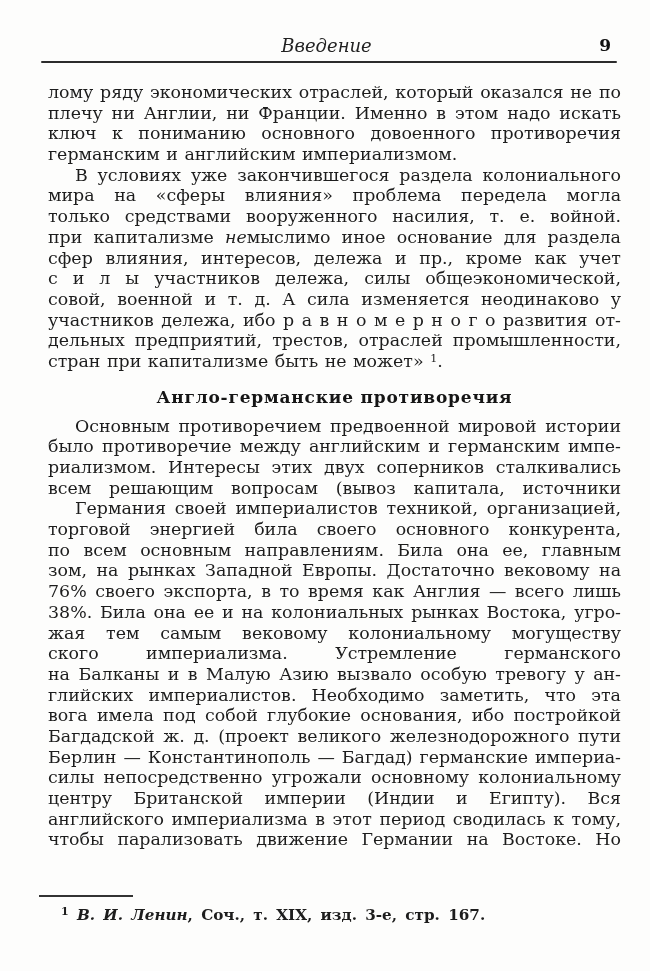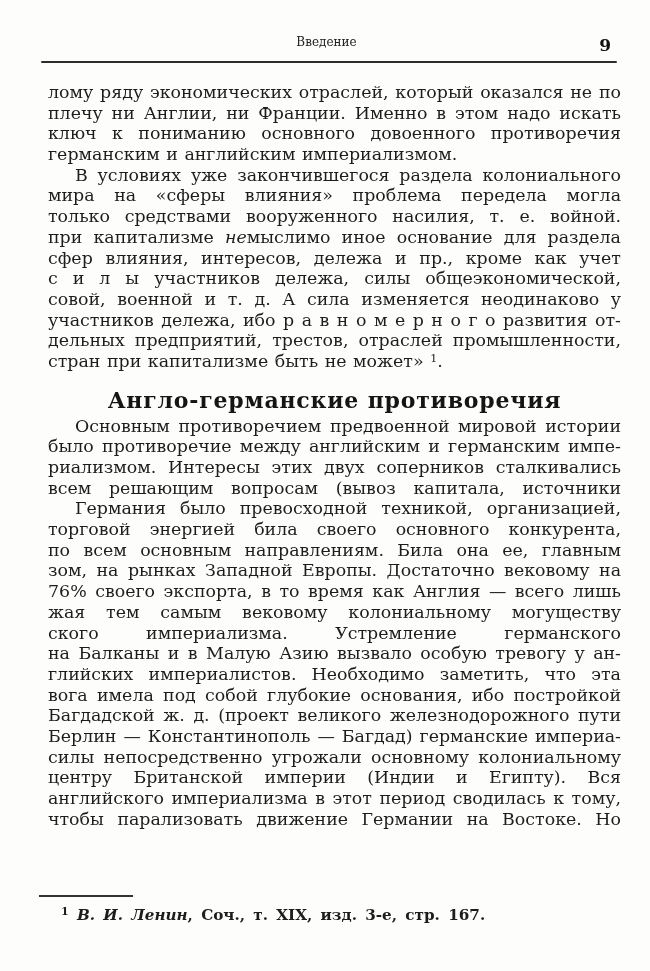--- a/index.html
+++ b/index.html
@@ -16,21 +16,22 @@
     overflow: hidden;
   }
   
   .page-header {
     position: absolute;
     top: 35px; left: 40px; width: 573px; height: 24px;
   }
   .running-title {
     position: absolute; left: 0; right: 0;
     text-align: center;
-    font-size: 12px;
+    font-style: italic;
+    font-size: 18px;
     color: #222;
   }
   .page-number {
     position: absolute; right: 2px; top: 0;
     font-weight: bold;
     font-size: 17px;
     color: #111;
   }
   .header-rule {
     position: absolute;
@@ -51,21 +52,21 @@
     text-align: justify;
     word-spacing: 1px;
   }
   .line:not(.last)::after { content: ""; display: inline-block; width: 100%; }
   .line.indent { text-indent: 27px; }
   .heading {
     height: 20px;
     margin: 15px 0 9px 0;
     text-align: center;
     font-weight: bold;
-    font-size: 22px;
+    font-size: 17px;
     letter-spacing: 0.8px;
     color: #151515;
   }
   .sup {
     font-size: 11px;
     vertical-align: 5px;
     line-height: 0;
   }
   .ital { font-style: italic; }
   
@@ -108,25 +109,26 @@
       <div class="line">с и л ы  участников дележа, силы общеэкономической, финан-</div>
       <div class="line">совой, военной и т. д. А сила изменяется неодинаково у этих</div>
       <div class="line">участников дележа, ибо р а в н о м е р н о г о  развития от-</div>
       <div class="line">дельных предприятий, трестов, отраслей промышленности,</div>
       <div class="line last">стран при капитализме быть не может» <span class="sup">1</span>.</div>
       <div class="heading">Англо-германские противоречия</div>
       <div class="line indent">Основным противоречием предвоенной мировой истории</div>
       <div class="line">было противоречие между английским и германским импе-</div>
       <div class="line">риализмом. Интересы этих двух соперников сталкивались по</div>
       <div class="line">всем решающим вопросам (вывоз капитала, источники сырья,</div>
-      <div class="line indent">Германия было превосходной техникой, организацией,</div>
+      <div class="line indent">Германия своей империалистов техникой, организацией,</div>
       <div class="line">торговой энергией била своего основного конкурента, Англию,</div>
       <div class="line">по всем основным направлениям. Била она ее, главным обра-</div>
       <div class="line">зом, на рынках Западной Европы. Достаточно вековому на то,</div>
       <div class="line">76% своего экспорта, в то время как Англия — всего лишь</div>
+      <div class="line">38%. Била она ее и на колониальных рынках Востока, угро-</div>
       <div class="line">жая тем самым вековому колониальному могуществу англий-</div>
       <div class="line">ского империализма. Устремление германского империализма</div>
       <div class="line">на Балканы и в Малую Азию вызвало особую тревогу у ан-</div>
       <div class="line">глийских империалистов. Необходимо заметить, что эта тре-</div>
       <div class="line">вога имела под собой глубокие основания, ибо постройкой</div>
       <div class="line">Багдадской ж. д. (проект великого железнодорожного пути</div>
       <div class="line">Берлин — Константинополь — Багдад)  германские империа-</div>
       <div class="line">силы непосредственно угрожали основному колониальному</div>
       <div class="line">центру Британской империи (Индии и Египту). Вся политика</div>
       <div class="line">английского империализма в этот период сводилась к тому,</div>

